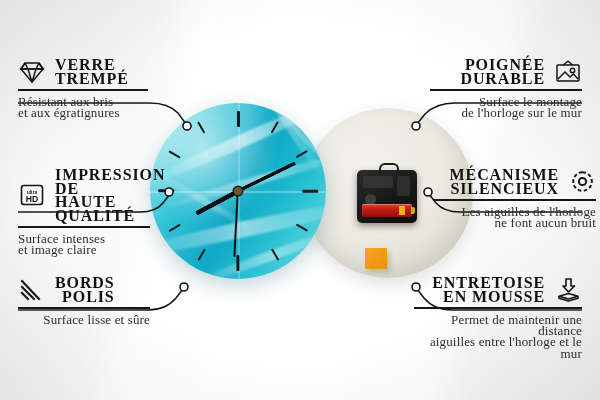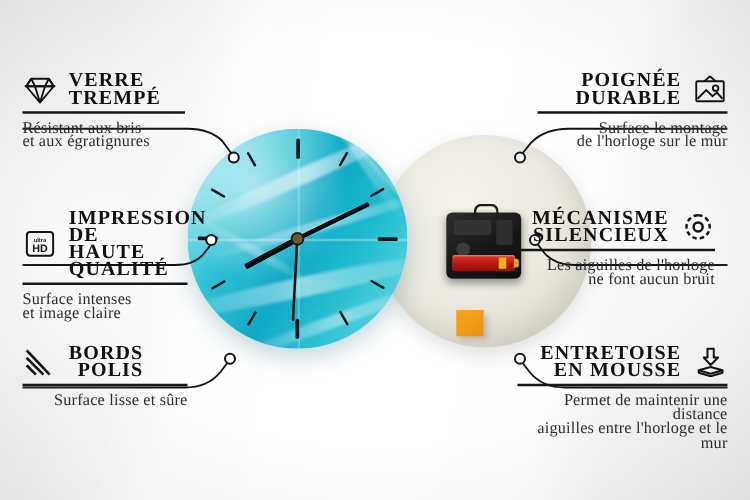--- a/index.html
+++ b/index.html
@@ -262,21 +262,21 @@
               <path d="M4 20 L11 13 L16 18 L19.5 15 L24 20"></path>
             </g>
           </svg>
       </span>
     </div>
     <div class="co-rule"></div>
     <div class="co-desc">Surface le montage</div>
     <div class="co-desc">de l'horloge sur le mur</div>
   </div>
 
-  <div class="callout co-right" style="right:28px;top:168px;width:162px;">
+  <div class="callout co-right" style="right:4px;top:168px;width:162px;">
     <div class="co-head">
       <div>
         <div class="co-title">MÉCANISME</div>
         <div class="co-title">SILENCIEUX</div>
       </div>
       <span class="ico">
         <svg width="27" height="25" viewBox="0 0 27 25">
             <g fill="none" stroke="#121416" stroke-width="2">
               <path d="M13.5 3.2 a9.3 9.3 0 1 1 -0.01 0 z" stroke-dasharray="3.6 2.4"></path>
               <circle cx="13.5" cy="12.5" r="3.6"></circle>

